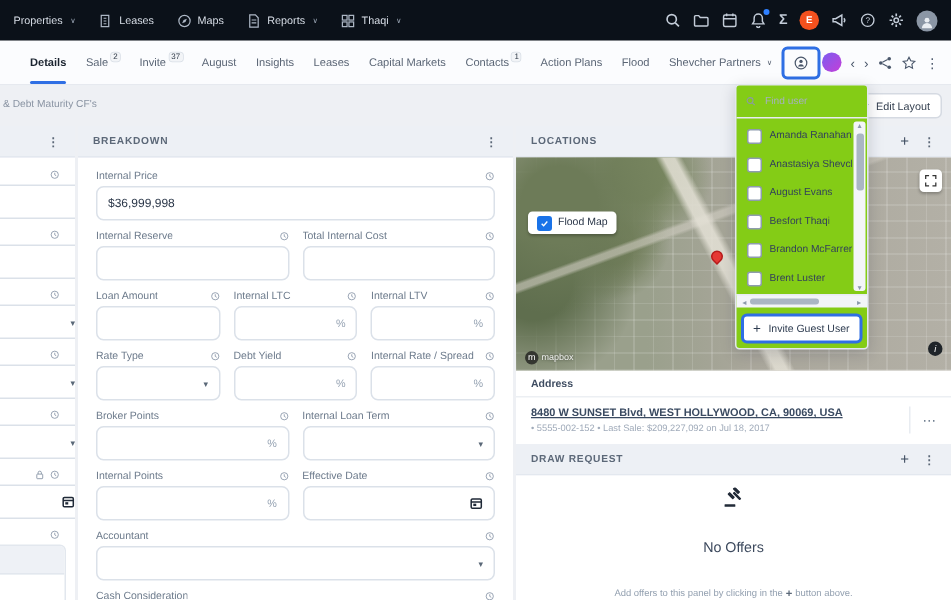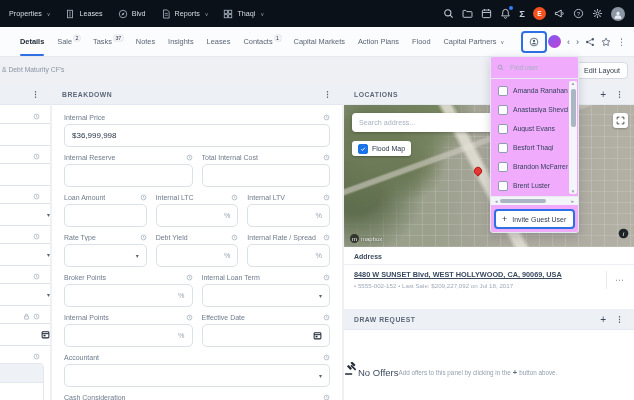--- a/index.html
+++ b/index.html
@@ -129,39 +129,39 @@
   .map-logo i{width:9px;height:9px;border-radius:50%;background:rgba(25,25,25,.75);color:#fff;
         font-size:6px;font-style:normal;display:flex;align-items:center;justify-content:center;}
   .map-logo span{color:rgba(255,255,255,.9);font-size:6px;text-shadow:0 0 2px rgba(0,0,0,.6);}
   .map-info{position:absolute;right:5px;bottom:4px;cursor:pointer;}
   .map-info svg{width:11px;height:11px;}
 
   
   .address{flex:none;background:#fff;}
   .addr-label-row{padding:6px 10px 4px;border-bottom:1px solid #eceff3;
         font-size:7px;color:#3e4c61;font-weight:bold;}
-  .addr-row{display:flex;align-items:flex-end;padding:5px 10px 20px;}
+  .addr-row{display:flex;align-items:flex-end;padding:5px 10px 7px;}
   .addr-main{flex:1;min-width:0;}
   .addr-link{display:block;font-size:7.3px;font-weight:bold;color:#3a4a61;text-decoration:underline;
         white-space:nowrap;overflow:hidden;cursor:pointer;}
   .addr-meta{margin-top:3px;font-size:6.2px;color:#a0abba;white-space:nowrap;overflow:hidden;}
   .addr-more{padding-left:8px;margin-left:6px;border-left:1px solid #e8ecf1;color:#6e7c8e;
         font-size:9px;line-height:18px;cursor:pointer;}
 
   
-  .empty{flex:1;background:#fff;display:flex;flex-direction:row;align-items:center;
-        justify-content:flex-start;padding-top:8px;}
+  .empty{flex:1;background:#fff;display:flex;flex-direction:column;align-items:center;
+        justify-content:space-between;padding-top:8px;}
   .gavel-ic{color:#222b38;}
   .gavel-ic svg{width:14px;height:14px;}
   .empty-title{margin-top:7px;font-size:9.5px;color:#3d4a5e;}
   .empty-hint{margin-top:6px;font-size:6.3px;color:#93a0b0;display:flex;align-items:center;gap:2px;}
   .plus-mini{font-size:7.5px;color:#5b6878;font-weight:bold;}
 
   
-  .dropdown{position:absolute;left:490px;top:56px;width:87px;background:#f0abfc;z-index:50;
+  .dropdown{position:absolute;left:490px;top:56px;width:87px;background:#84cc16;z-index:50;
         border:1px solid #e3e7ee;border-radius:3px;box-shadow:0 3px 10px rgba(20,30,50,.18);}
   .dd-search{height:21px;border-bottom:1px solid #e8ecf1;display:flex;align-items:center;gap:4px;padding:0 6px;}
   .dd-search .icon{color:#8b98a9;}
   .dd-search .icon svg{width:7px;height:7px;}
   .dd-search input{border:none;outline:none;font-size:6.8px;width:100%;color:#333;font-family:inherit;background:transparent;}
   .dd-search input::placeholder{color:#a5b0bf;}
   .dd-list-wrap{position:relative;height:117px;overflow:hidden;}
   .dd-list{padding:2px 10px 0 0;}
   .dd-item{height:19px;display:flex;align-items:center;gap:5px;padding-left:7px;cursor:pointer;}
   .uname{font-size:6.8px;color:#33415a;white-space:nowrap;overflow:hidden;}
@@ -199,21 +199,21 @@
           </span>
           <span>Leases</span>
         </div>
         <div class="nav-item">
           <span class="icon">
             <svg viewBox="0 0 16 16">
               <circle cx="8" cy="8" r="6" fill="none" stroke="currentColor" stroke-width="1.3"></circle>
               <path d="M10.5 5.5 9 9 5.5 10.5 7 7z" fill="currentColor"></path>
             </svg>
           </span>
-          <span>Blvd</span>
+          <span>Maps</span>
         </div>
         <div class="nav-item">
           <span class="icon">
             <svg viewBox="0 0 16 16">
               <path d="M4 1.5h6l3 3V14.5H4z" fill="none" stroke="currentColor" stroke-width="1.3"></path>
               <line x1="6" y1="7" x2="11" y2="7" stroke="currentColor" stroke-width="1.1"></line>
               <line x1="6" y1="10" x2="11" y2="10" stroke="currentColor" stroke-width="1.1"></line>
             </svg>
           </span>
           <span>Reports</span>
@@ -302,47 +302,47 @@
   <div class="tabbar">
     <div id="tabs" class="tabs">
         <div class="tab active">
           <span>Details</span>
         </div>
         <div class="tab">
           <span>Sale</span>
           <sup class="badge">2</sup>
         </div>
         <div class="tab">
-          <span>Tasks</span>
+          <span>Invite</span>
           <sup class="badge">37</sup>
         </div>
         <div class="tab">
-          <span>Notes</span>
+          <span>August</span>
         </div>
         <div class="tab">
           <span>Insights</span>
         </div>
         <div class="tab">
           <span>Leases</span>
+        </div>
+        <div class="tab">
+          <span>Capital Markets</span>
         </div>
         <div class="tab">
           <span>Contacts</span>
           <sup class="badge">1</sup>
         </div>
         <div class="tab">
-          <span>Capital Markets</span>
-        </div>
-        <div class="tab">
           <span>Action Plans</span>
         </div>
         <div class="tab">
           <span>Flood</span>
         </div>
         <div class="tab">
-          <span>Capital Partners</span>
+          <span>Shevcher Partners</span>
           <span class="chev">∨</span>
         </div>
       </div>
     <div class="tab-actions">
       <span class="hl-box">
         <span class="icon">
             <svg viewBox="0 0 16 16">
               <circle cx="8" cy="8" r="6.2" fill="none" stroke="currentColor" stroke-width="1.3"></circle>
               <circle cx="8" cy="6.3" r="1.8" fill="currentColor"></circle>
               <path d="M4.8 11.6a3.4 3.4 0 0 1 6.4 0z" fill="currentColor"></path>
@@ -730,21 +730,20 @@
 
     <section class="panel loc">
       <div class="panel-head">
         <span>LOCATIONS</span>
         <span class="head-actions">
           <span class="plus glyph">+</span>
           <span class="kebab glyph">⋮</span>
         </span>
       </div>
       <div class="map">
-        <input class="map-search" placeholder="Search address..." style="">
         <label class="flood-chip">
           <span class="cb checked">
             <svg viewBox="0 0 16 16">
                 <path d="M3 8.5 6.5 12 13 4.5" fill="none" stroke="#fff" stroke-width="2.4"></path>
               </svg>
           </span>
           <span>Flood Map</span>
         </label>
         <span class="map-expand">
             <svg viewBox="0 0 16 16">

